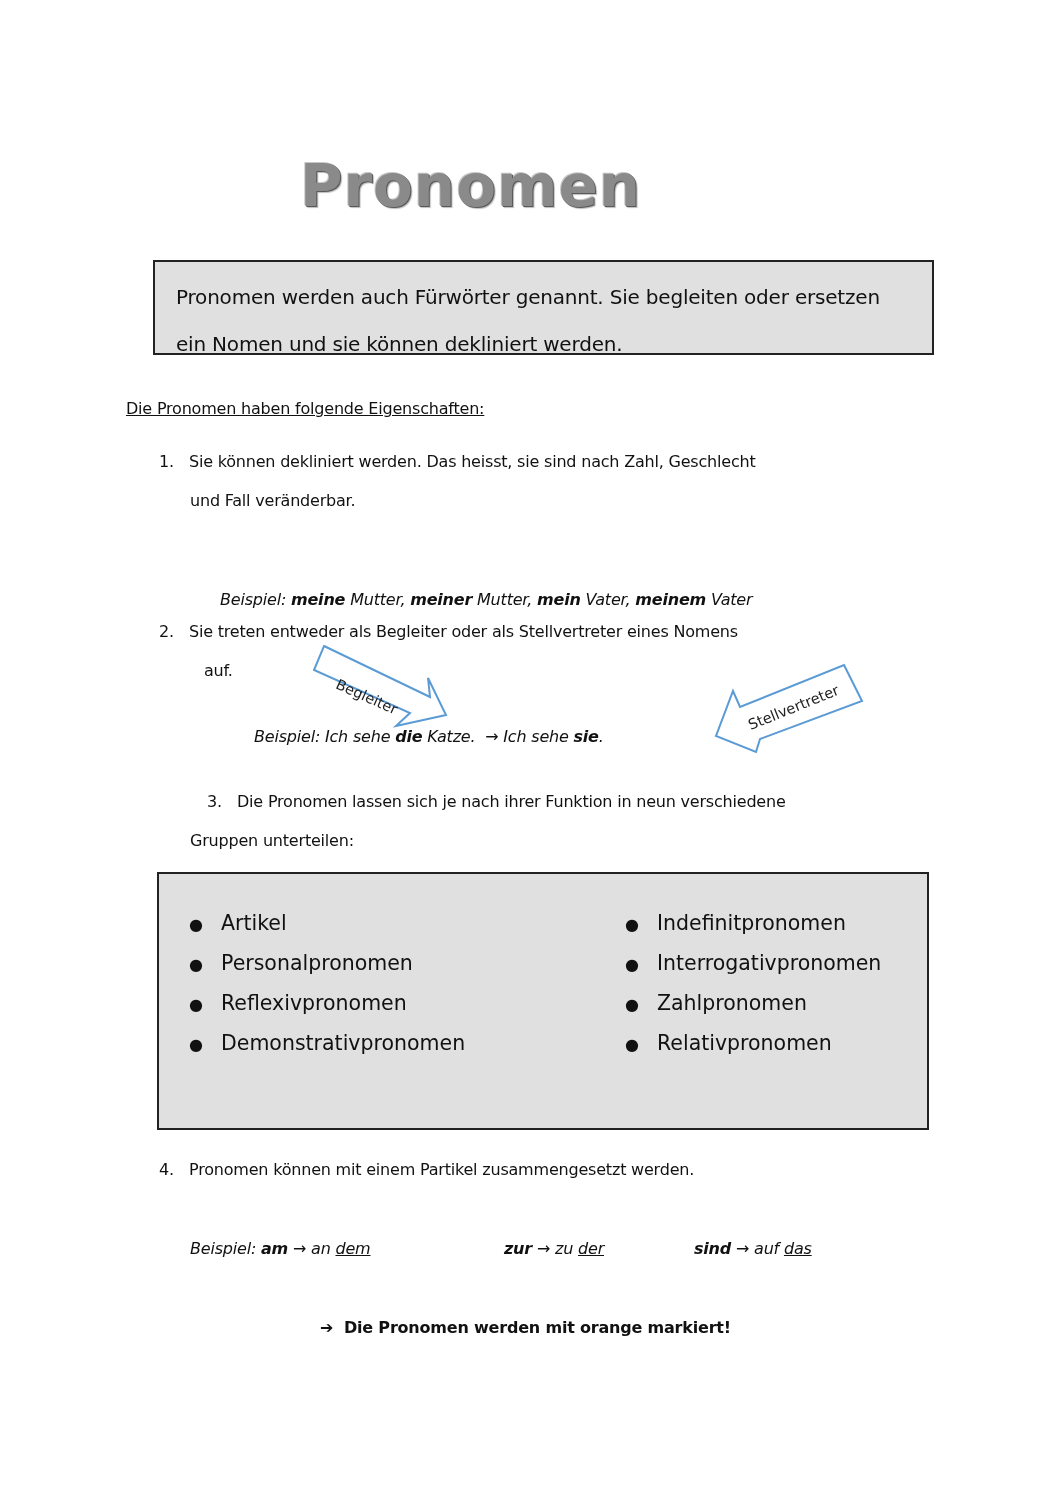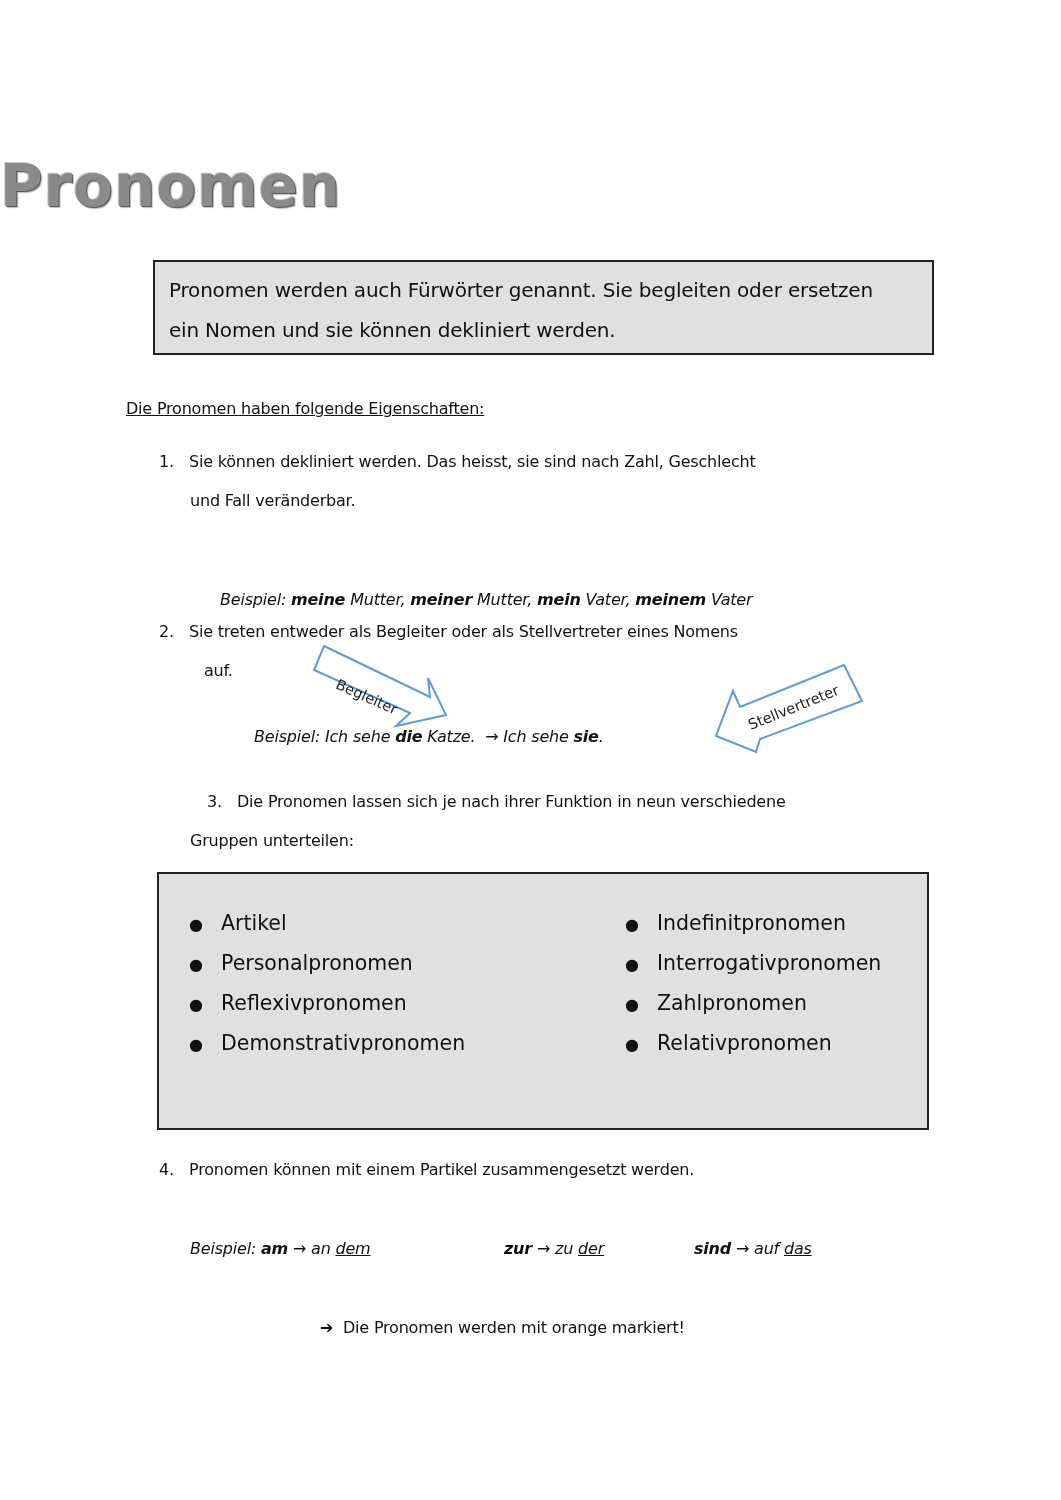--- a/index.html
+++ b/index.html
@@ -2,30 +2,30 @@
 <html><head>
   <meta charset="utf-8">
   <style>
     html, body { margin: 0; padding: 0; background: #ffffff; }
     body {
       width: 1061px; height: 1500px; position: relative; overflow: hidden;
       font-family: "DejaVu Sans", sans-serif; color: #111;
     }
     .abs { position: absolute; }
     .title {
-      left: 0; width: 941px; top: 152px; 
+      left: 0; width: 941px; top: 152px; text-align: center;
       font-family: "DejaVu Sans", sans-serif; font-weight: bold; font-size: 58px;
       color: #8a8a8a; letter-spacing: 1px;
       text-shadow: 1px 1px 0 #5a5a5a, 2px 2px 1px #bdbdbd, -1px -1px 0 #c8c8c8;
     }
     .box {
       background: #e0e0e0; border: 2px solid #222; box-sizing: border-box; padding-left: 23px;
     }
     .intro-box { left: 153px; top: 260px; width: 781px; height: 95px; padding: 8px 14px; }
-    .intro-box p { margin: 0; font-size: 20px; line-height: 40px; letter-spacing: -0.2px; }
+    .intro-box p { margin: 7px; font-size: 20px; line-height: 40px; letter-spacing: -0.2px; }
     .text { font-size: 16px; line-height: 40px; letter-spacing: -0.2px; white-space: nowrap; }
     .u { text-decoration: underline; }
     .it { font-style: italic; }
     .num { width: 30px; display: inline-block; }
     .groups-box { left: 157px; top: 872px; width: 772px; height: 258px; }
     .group-item { font-size: 20.5px; line-height: 39px; white-space: nowrap; }
     .bullet { display: inline-block; width: 32px; font-size: 16px; }
     .arrow-label { font-size: 14.5px; color: #222; white-space: nowrap; }
   </style>
 </head>
@@ -118,16 +118,16 @@
   <span>zu</span>
   <span class="u">der</span>
 </div>
 <div class="abs text it" style="left:694px; top:1229px;">
   <b>sind</b>
   <span>→</span>
   <span>auf</span>
   <span class="u">das</span>
 </div>
 
-<div class="abs text" style="left:320px; top:1308px;">
+<div class="abs text" style="left:320px; top:1308px;font-weight:bold;">
   <span>➔</span>&nbsp;
   <span>Die Pronomen werden mit orange markiert!</span>
 </div>
 
 </body></html>

